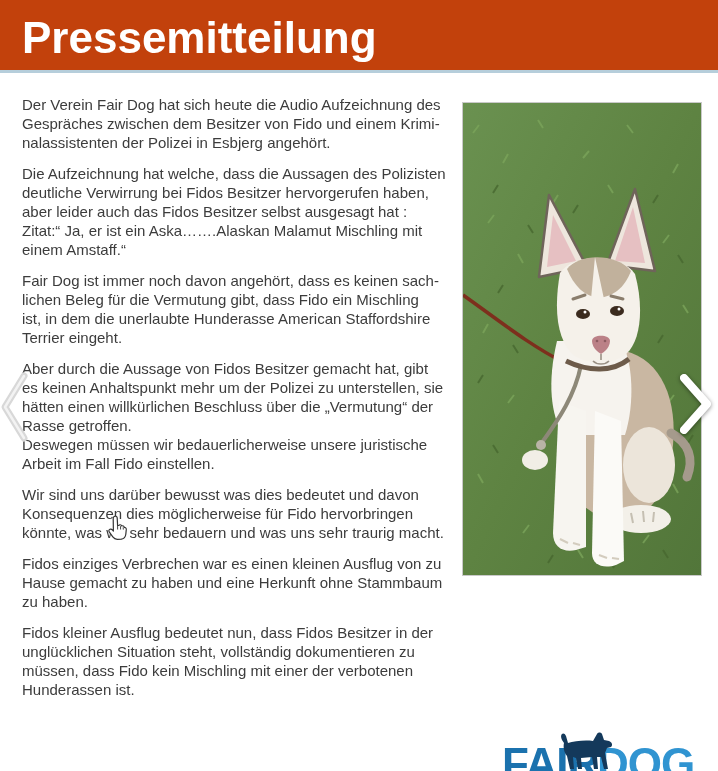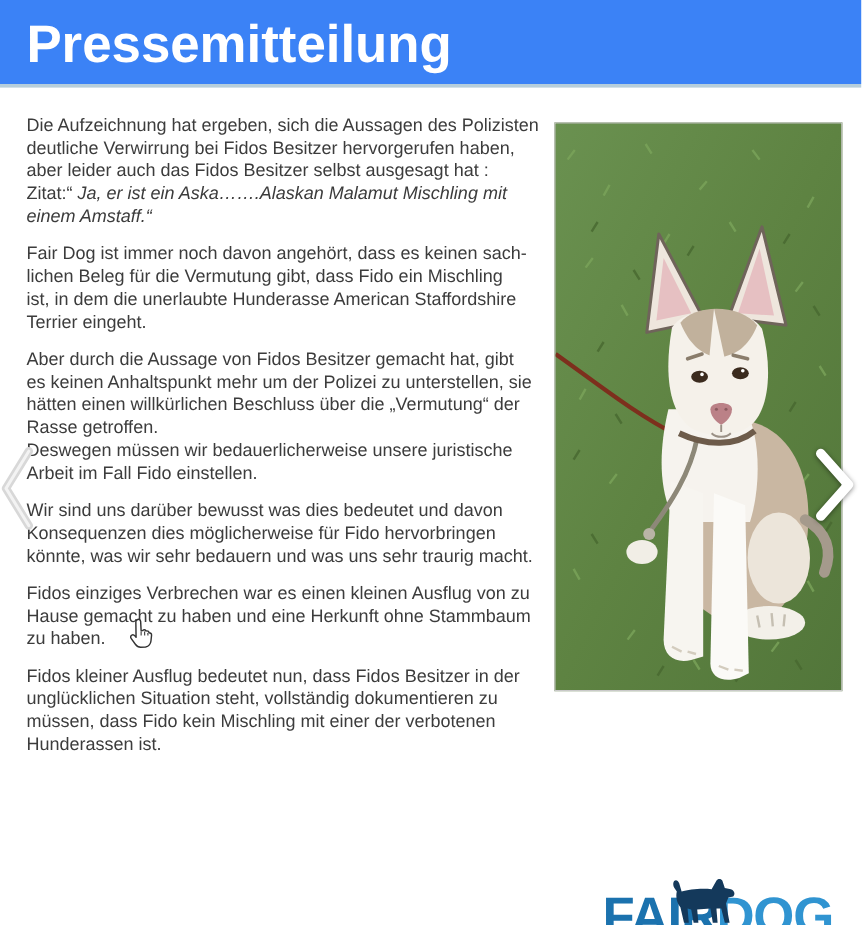--- a/index.html
+++ b/index.html
@@ -1,29 +1,29 @@
 <!DOCTYPE html>
 <html><head>
 <meta charset="utf-8">
 <style>
   html,body{margin:0;padding:0;background:#fff;}
   #screen{position:relative;width:718px;height:771px;overflow:hidden;background:#ffffff;
           font-family:"Liberation Sans", sans-serif;}
 
   
-  .header{position:absolute;left:0;top:0;width:718px;height:70px;background:#3b82f6;}
+  .header{position:absolute;left:0;top:0;width:718px;height:70px;background:#c2410c;}
   .header-rule{position:absolute;left:0;top:70px;width:718px;height:3px;background:#b6cedb;}
   .page-title{position:absolute;left:22px;top:16px;margin:0;color:#ffffff;
               font-size:44px;line-height:44px;font-weight:bold;letter-spacing:0px;}
 
   
   .article{position:absolute;left:22px;top:95px;width:452px;color:#3c3c3c;
            font-size:15px;line-height:19px;}
   .article p{margin:0 0 12px 0;white-space:pre-line;}
-  .article .it{font-style:italic;margin-top:24px;}
+  .article .it{margin-top:24px;}
 
   
   .photo{position:absolute;left:462px;top:102px;width:240px;height:474px;
          border:1px solid #c9c9c9;box-sizing:border-box;background:#5e8342;cursor:pointer;}
   .photo svg{display:block;}
 
   
   .nav-prev{position:absolute;left:-2px;top:370px;width:34px;height:74px;cursor:pointer;}
   .nav-next{position:absolute;left:678px;top:372px;width:36px;height:64px;cursor:pointer;}
   .nav-next svg{filter:drop-shadow(0 1px 2px rgba(0,0,0,0.45));}
@@ -43,21 +43,24 @@
 <body>
 
 <div id="screen">
 
   <div class="header">
     <h1 class="page-title">Pressemitteilung</h1>
   </div>
   <div class="header-rule"></div>
 
   <div class="article">
-      <p><span>Die Aufzeichnung hat ergeben, sich die Aussagen des Polizisten
+      <p><span>Der Verein Fair Dog hat sich heute die Audio Aufzeichnung des
+Gespräches zwischen dem Besitzer von Fido und einem Krimi-
+nalassistenten der Polizei in Esbjerg angehört.</span></p>
+      <p><span>Die Aufzeichnung hat welche, dass die Aussagen des Polizisten
 deutliche Verwirrung bei Fidos Besitzer hervorgerufen haben,
 aber leider auch das Fidos Besitzer selbst ausgesagt hat :
 Zitat:“</span><span class="it"> Ja, er ist ein Aska…….Alaskan Malamut Mischling mit
 einem Amstaff.“</span></p>
       <p><span>Fair Dog ist immer noch davon angehört, dass es keinen sach-
 lichen Beleg für die Vermutung gibt, dass Fido ein Mischling
 ist, in dem die unerlaubte Hunderasse American Staffordshire
 Terrier eingeht.</span></p>
       <p><span>Aber durch die Aussage von Fidos Besitzer gemacht hat, gibt
 es keinen Anhaltspunkt mehr um der Polizei zu unterstellen, sie

